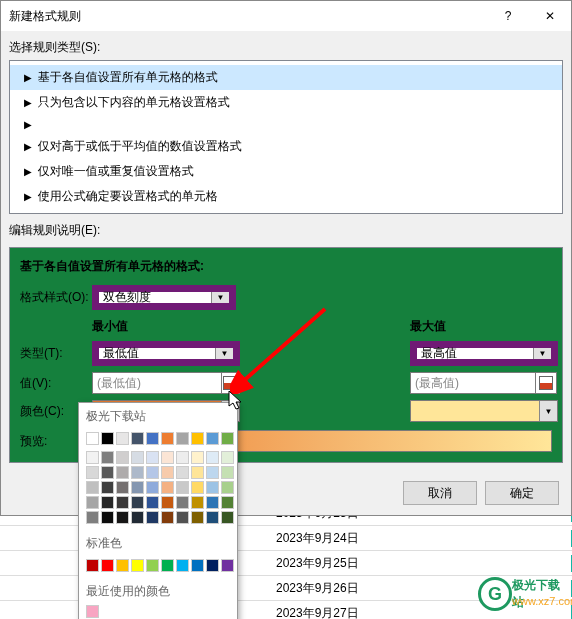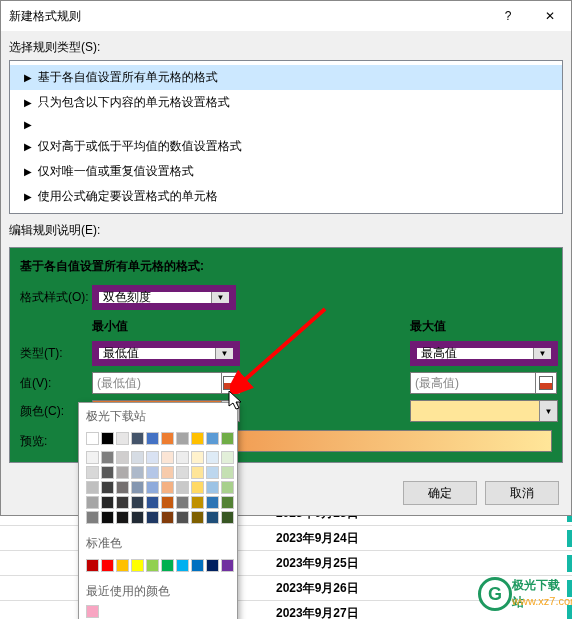--- a/index.html
+++ b/index.html
@@ -53,21 +53,21 @@
 
 .red-arrow { position: absolute; left: 230px; top: 304px; width: 100px; height: 90px; z-index: 90; pointer-events: none; }
 
 
 .cursor { position: absolute; left: 228px; top: 390px; z-index: 120; pointer-events: none; }
 
 
 .bg-table { position: absolute; left: 0; top: 476px; width: 572px; z-index: -1; }
 .bg-row { display: flex; height: 25px; border-bottom: 1px solid #ddd; align-items: center; }
 .bg-cell-a { width: 230px; text-align: right; padding-right: 88px; border-right: 1px solid #ddd;}
-.bg-cell-b { flex: 1; padding-left: 46px; border-right: 5px solid #14b8a6; font-weight: bold;}
+.bg-cell-b { flex: 1; padding-left: 46px; border-right: 1px solid #14b8a6;}
 
 
 .logo { position: absolute; right: 4px; bottom: 4px; width: 90px; height: 40px; z-index: 200; }
 .logo .circ { width: 34px; height: 34px; border: 3px solid #1e9960; border-radius: 50%; display: inline-flex; align-items: center; justify-content: center; color: #1e9960; font-size: 18px; font-weight: bold; position: absolute; left: 0; top: 2px; background: #fff; }
 .logo .txt { position: absolute; left: 34px; top: 2px; font-size: 12px; color: #1e9960; font-weight: bold; }
 .logo .url { position: absolute; left: 34px; top: 20px; font-size: 11px; color: #f5a623; }
 
 .columns-grid { display: grid; grid-template-columns: 72px 148px 170px 148px 22px; gap: 0; align-items: center; margin-bottom: 6px; }
 </style>
 </head>
@@ -206,22 +206,22 @@
       <div></div>
     </div>
 
     <div class="preview-row">
       <div class="form-label">预览:</div>
       <div class="preview-bar"></div>
     </div>
   </div>
 
   <div class="button-row">
+    <div class="btn-std">取消</div>
     <div class="btn-std">确定</div>
-    <div class="btn-std">取消</div>
   </div>
 </div>
 
 <div class="color-popup">
   <div class="group-label">极光下载站</div>
   <div class="color-grid" id="theme-row1">
       <div class="color-cell" style="background: rgb(255, 255, 255);"></div>
       <div class="color-cell" style="background: rgb(0, 0, 0);"></div>
       <div class="color-cell" style="background: rgb(231, 230, 230);"></div>
       <div class="color-cell" style="background: rgb(68, 84, 106);"></div>

